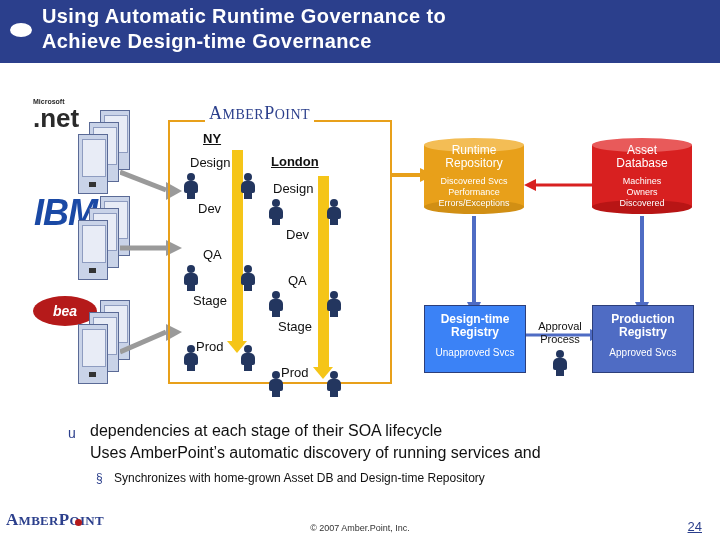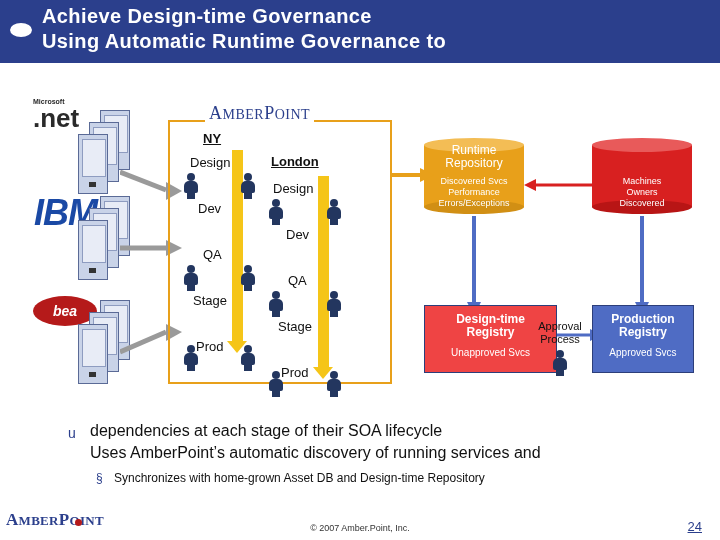--- a/index.html
+++ b/index.html
@@ -157,22 +157,22 @@
     position:absolute;left:75px;top:519px;width:7px;height:7px;
     border-radius:50%;background:#b51a1a;
   }
 </style>
 </head>
 <body>
 
 <div id="header">
   <div id="header-bullet"></div>
   <div id="header-title">
+    <div>Using Automatic Runtime Governance to</div>
     <div>Achieve Design-time Governance</div>
-    <div>Using Automatic Runtime Governance to</div>
   </div>
 </div>
 
 <div class="logo-net">
   <span class="ms">Microsoft</span>
   <span class="dotnet">.net</span>
 </div>
 <div class="logo-ibm">IBM</div>
 <div class="logo-bea">bea</div>
 
@@ -327,20 +327,24 @@
     <div>Discovered Svcs</div>
     <div>Performance</div>
     <div>Errors/Exceptions</div>
   </div>
 </div>
 
 <div class="cyl" style="left:592px;top:138px;">
   <div class="mid" style="background:#d82020;"></div>
   <div class="top" style="background:#e85a5a;"></div>
   <div class="bot" style="background:#b81515;"></div>
+  <div class="txt">
+    <div>Asset</div>
+    <div>Database</div>
+  </div>
   <div class="sub">
     <div>Machines</div>
     <div>Owners</div>
     <div>Discovered</div>
   </div>
 </div>
 
 <svg style="position:absolute;left:340px;top:130px;width:370px;height:250px;">
 
   <line x1="52" y1="45" x2="80" y2="45" stroke="#e8a01a" stroke-width="4"></line>
@@ -352,21 +356,21 @@
   <line x1="134" y1="86" x2="134" y2="172" stroke="#4f6cc4" stroke-width="4"></line>
   <polygon points="127,172 141,172 134,186" fill="#4f6cc4"></polygon>
 
   <line x1="302" y1="86" x2="302" y2="172" stroke="#4f6cc4" stroke-width="4"></line>
   <polygon points="295,172 309,172 302,186" fill="#4f6cc4"></polygon>
 
   <line x1="186" y1="205" x2="250" y2="205" stroke="#4f6cc4" stroke-width="3"></line>
   <polygon points="250,199 262,205 250,211" fill="#4f6cc4"></polygon>
 </svg>
 
-<div class="regbox" style="left:424px;top:305px;background:#ef4444;padding-left:31px;">
+<div class="regbox" style="left:424px;top:305px;background:#3b82f6;">
   <div class="t">
     <div>Design-time</div>
     <div>Registry</div>
   </div>
   <div class="s">Unapproved Svcs</div>
 </div>
 
 <div class="regbox" style="left:592px;top:305px;background:#4f6cc4;">
   <div class="t">
     <div>Production</div>

